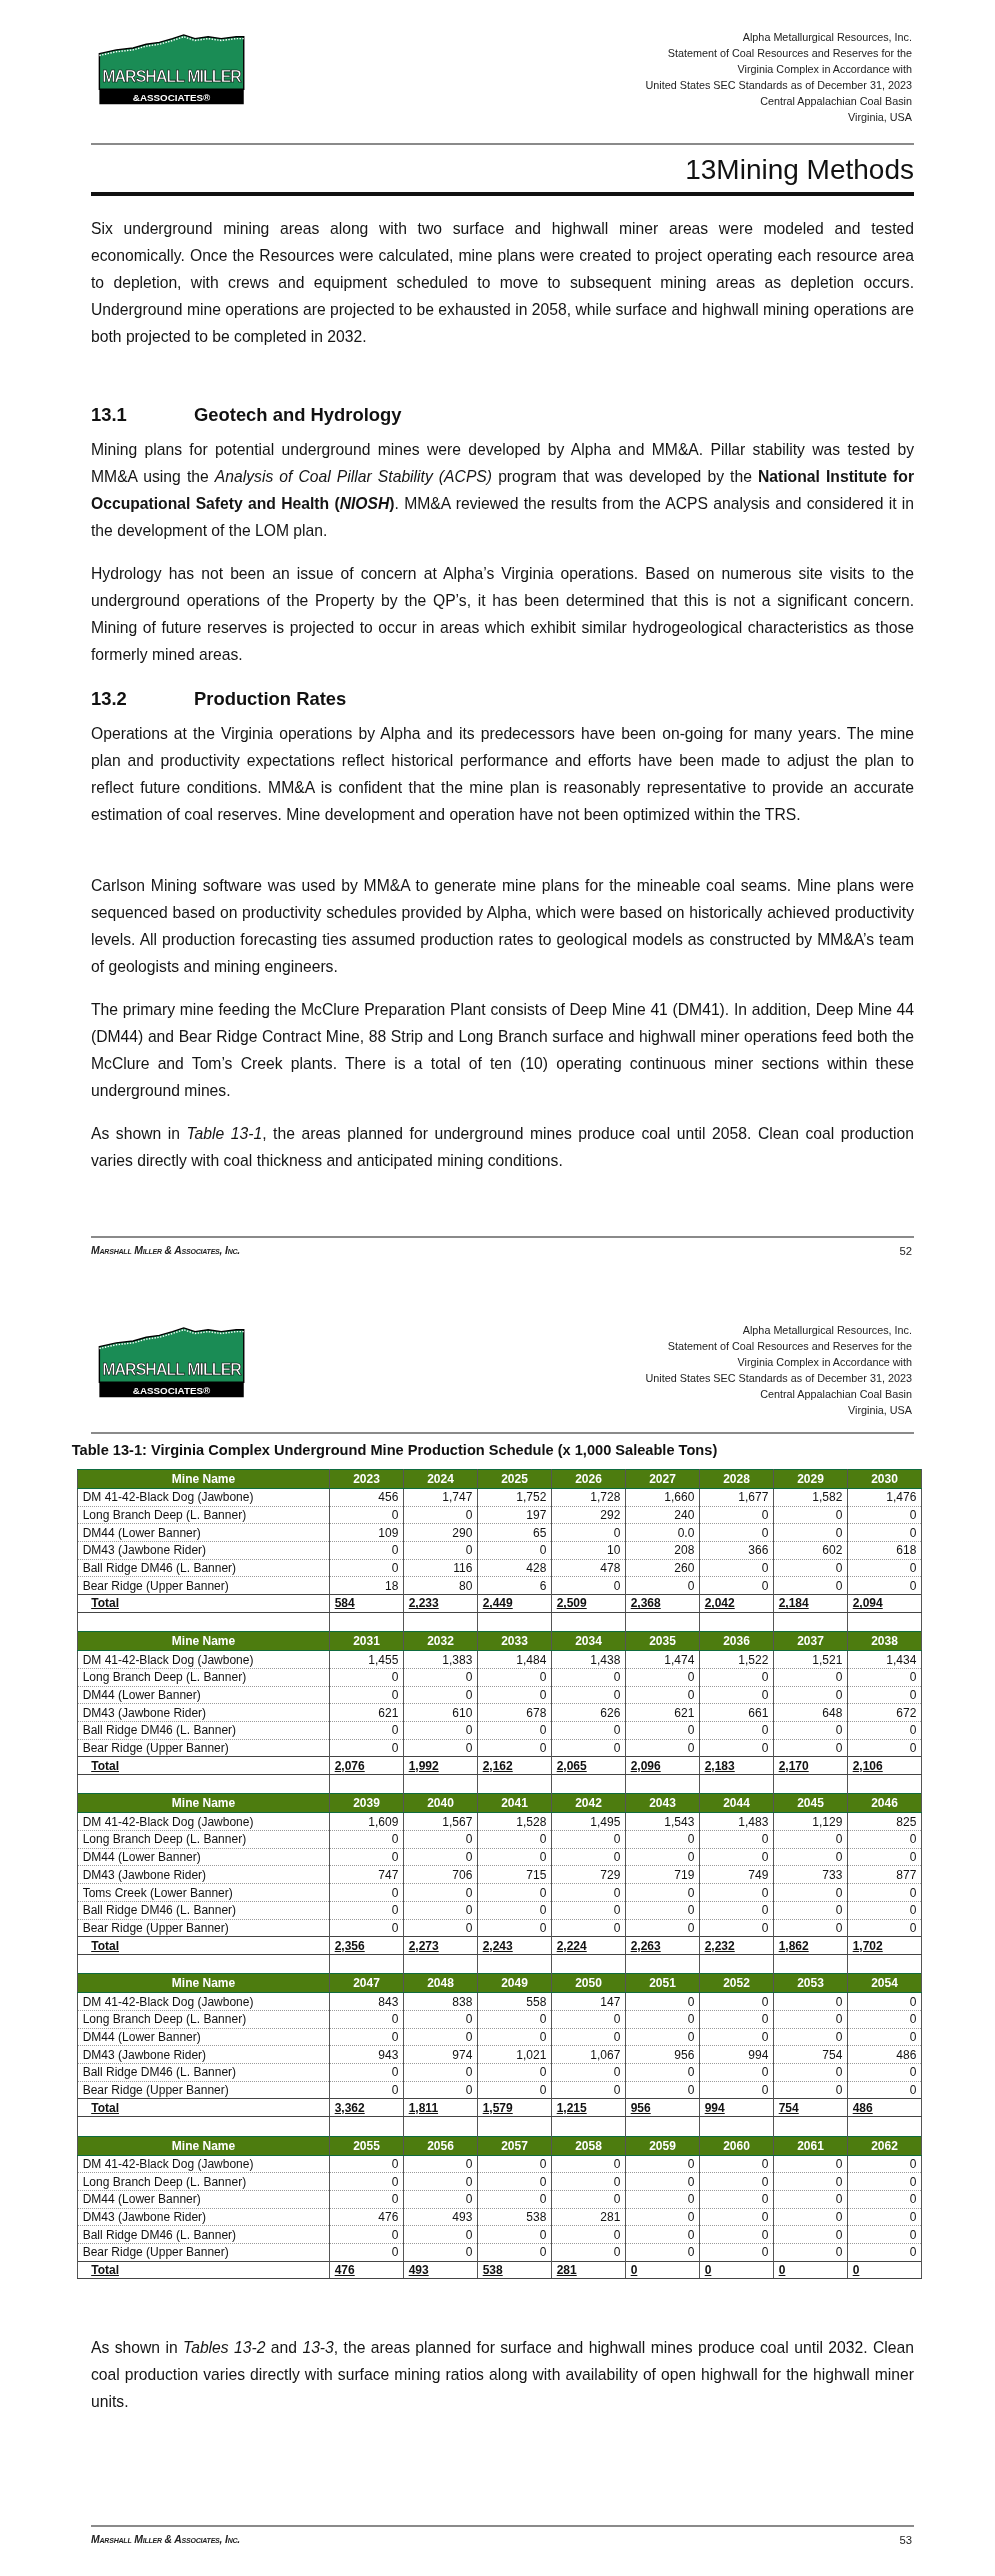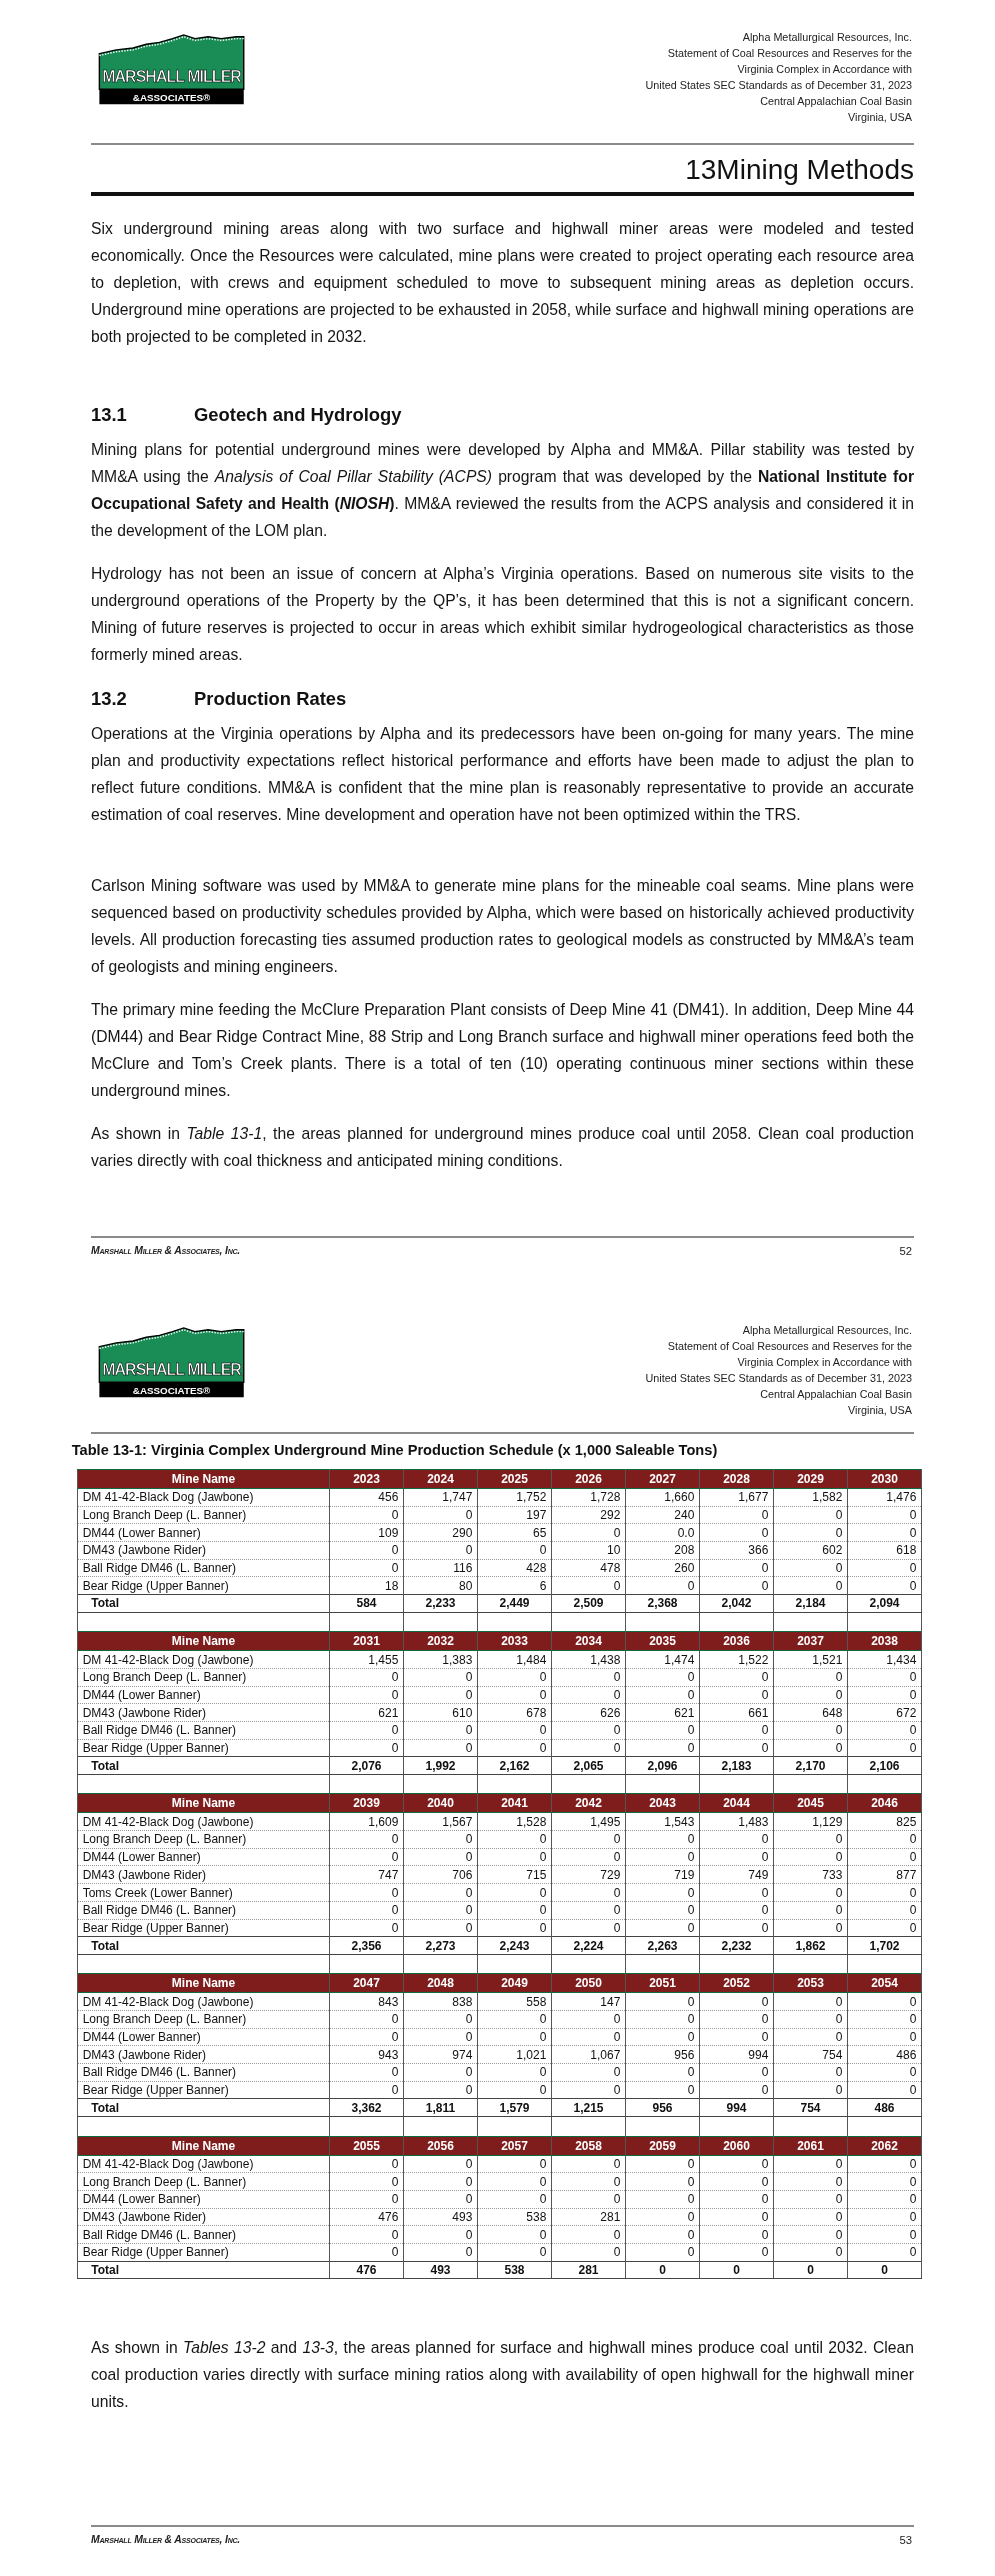--- a/index.html
+++ b/index.html
@@ -22,25 +22,25 @@
 
   .ftr-rule { position:absolute; left:91px; width:823px; height:1.9px; background:#8a8a8a; }
   .ftr-left { position:absolute; left:91px; font-size:10.4px; font-weight:bold; font-style:italic; font-variant:small-caps; color:#222; letter-spacing:-0.2px; }
   .ftr-right { position:absolute; right:83px; font-size:11.3px; color:#222; }
 
   .tbl-title { position:absolute; left:0; width:789px; text-align:center; font-size:14.6px; font-weight:bold; color:#111; }
   table.sched { position:absolute; left:77px; top:1469px; border-collapse:collapse; font-size:12px; table-layout:fixed; width:845px; }
   table.sched col.namecol { width:252px; }
   table.sched col.ycol { width:74px; }
   table.sched td, table.sched th { height:16.7px; padding:0 4.7px; border-left:0.9px solid #555; border-right:0.9px solid #555; white-space:nowrap; overflow:hidden; }
-  table.sched tr.hrow th { background:#7f1d1d; color:#fff; font-weight:bold; text-align:center; border-top:0.9px solid #0e6b3f; border-bottom:0.9px solid #0e6b3f; height:18px; }
+  table.sched tr.hrow th { background:#4d7c0f; color:#fff; font-weight:bold; text-align:center; border-top:0.9px solid #0e6b3f; border-bottom:0.9px solid #0e6b3f; height:18px; }
   table.sched tr.drow td { border-bottom:0.9px dotted #9a9a9a; }
   table.sched tr.drow td.v { text-align:right; }
-  table.sched tr.trow td { font-weight:bold; border-top:1.4px solid #444; border-bottom:1.4px solid #444; }
-  table.sched tr.trow td.v { text-align:center; }
+  table.sched tr.trow td { font-weight:bold; border-top:1.4px solid #444; border-bottom:1.4px solid #444;text-decoration:underline; }
+  table.sched tr.trow td.v { text-align:left; }
   table.sched tr.trow td.n { padding-left:13.2px; }
   table.sched tr.srow td { height:18.4px; border-bottom:none; }
   table.sched tr.trow.last td { border-bottom:1.4px solid #444; }
   em { font-style:italic; }
   b { font-weight:bold; }
 </style>
 </head>
 <body>
 
 <div class="page page1">

